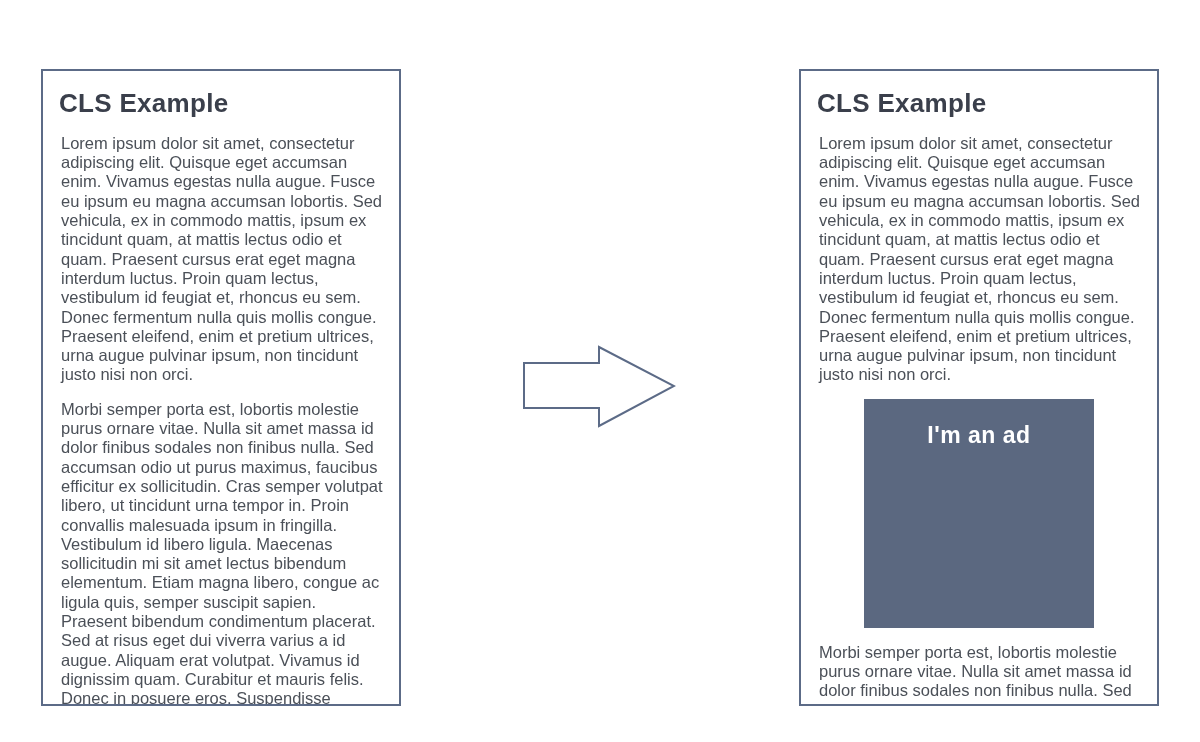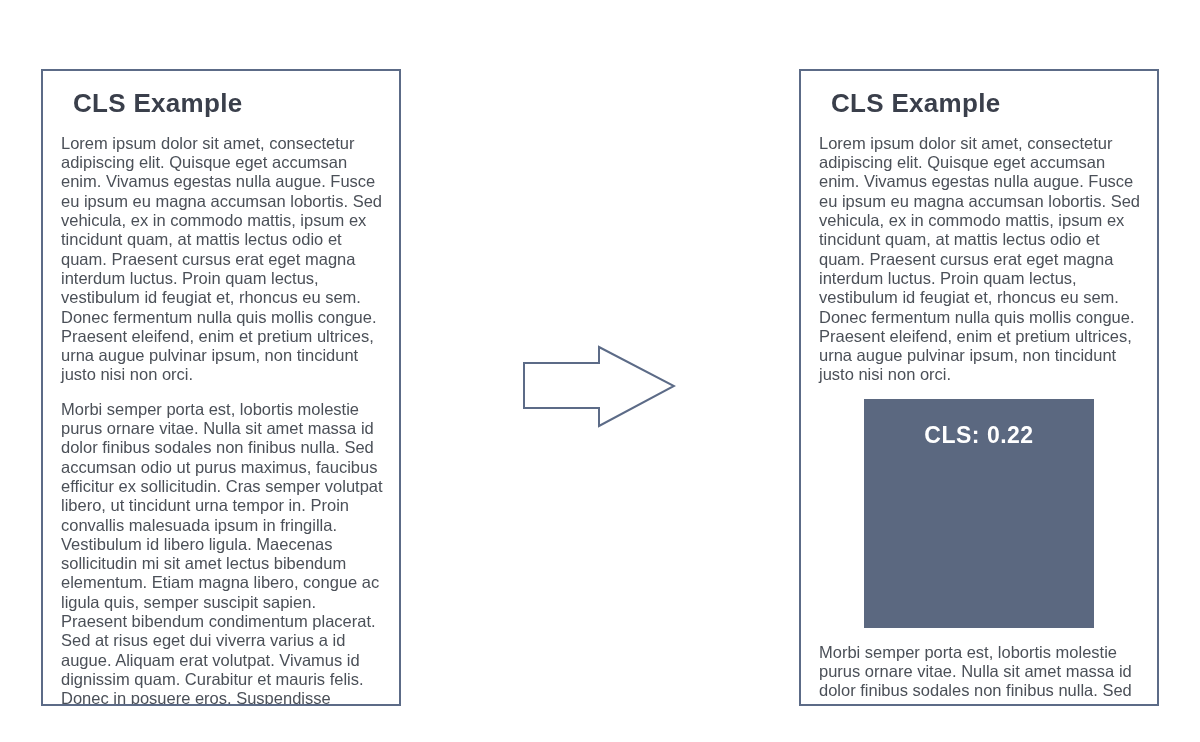--- a/index.html
+++ b/index.html
@@ -21,21 +21,21 @@
     height: 637px;
     box-sizing: border-box;
     background: #ffffff;
     border: 2px solid #5c6b87;
     padding: 4px 14px 0 14px;
     overflow: hidden;
   }
   .panel.before { left: 41px; }
   .panel.after  { left: 799px; }
   .panel-title {
-    margin: 14px 0 0 16px;
+    margin: 14px 0 0 2px;
     font-size: 26px;
     line-height: 1.15;
     font-weight: bold;
     letter-spacing: 0.3px;
     color: #3a3f4b;
   }
   .panel p {
     margin: 15px 0 0 4px;
     font-size: 16.5px;
     line-height: 19.3px;
@@ -78,16 +78,16 @@
 <div class="arrow-wrap">
   <svg width="153" height="83" viewBox="0 0 153 83" xmlns="http://www.w3.org/2000/svg">
     <polygon points="1,18 76,18 76,2 151,41 76,81 76,63 1,63" fill="#ffffff" stroke="#5c6b87" stroke-width="2" stroke-linejoin="miter"></polygon>
   </svg>
 </div>
 
 <div class="panel after">
   <h1 class="panel-title">CLS Example</h1>
   <p>Lorem ipsum dolor sit amet, consectetur adipiscing elit. Quisque eget accumsan enim. Vivamus egestas nulla augue. Fusce eu ipsum eu magna accumsan lobortis. Sed vehicula, ex in commodo mattis, ipsum ex tincidunt quam, at mattis lectus odio et quam. Praesent cursus erat eget magna interdum luctus. Proin quam lectus, vestibulum id feugiat et, rhoncus eu sem. Donec fermentum nulla quis mollis congue. Praesent eleifend, enim et pretium ultrices, urna augue pulvinar ipsum, non tincidunt justo nisi non orci.</p>
   <div class="ad-box">
-    <div class="ad-line">CLS: 0.22</div>
+    <div class="ad-line">I'm an ad</div>
   </div>
   <p>Morbi semper porta est, lobortis molestie purus ornare vitae. Nulla sit amet massa id dolor finibus sodales non finibus nulla. Sed accumsan odio ut purus maximus, faucibus efficitur ex sollicitudin. Cras semper volutpat libero, ut tincidunt urna tempor in. Proin convallis malesuada ipsum in fringilla. Vestibulum id libero ligula. Maecenas sollicitudin mi sit amet lectus bibendum elementum.</p>
 </div>
 
 </body></html>

